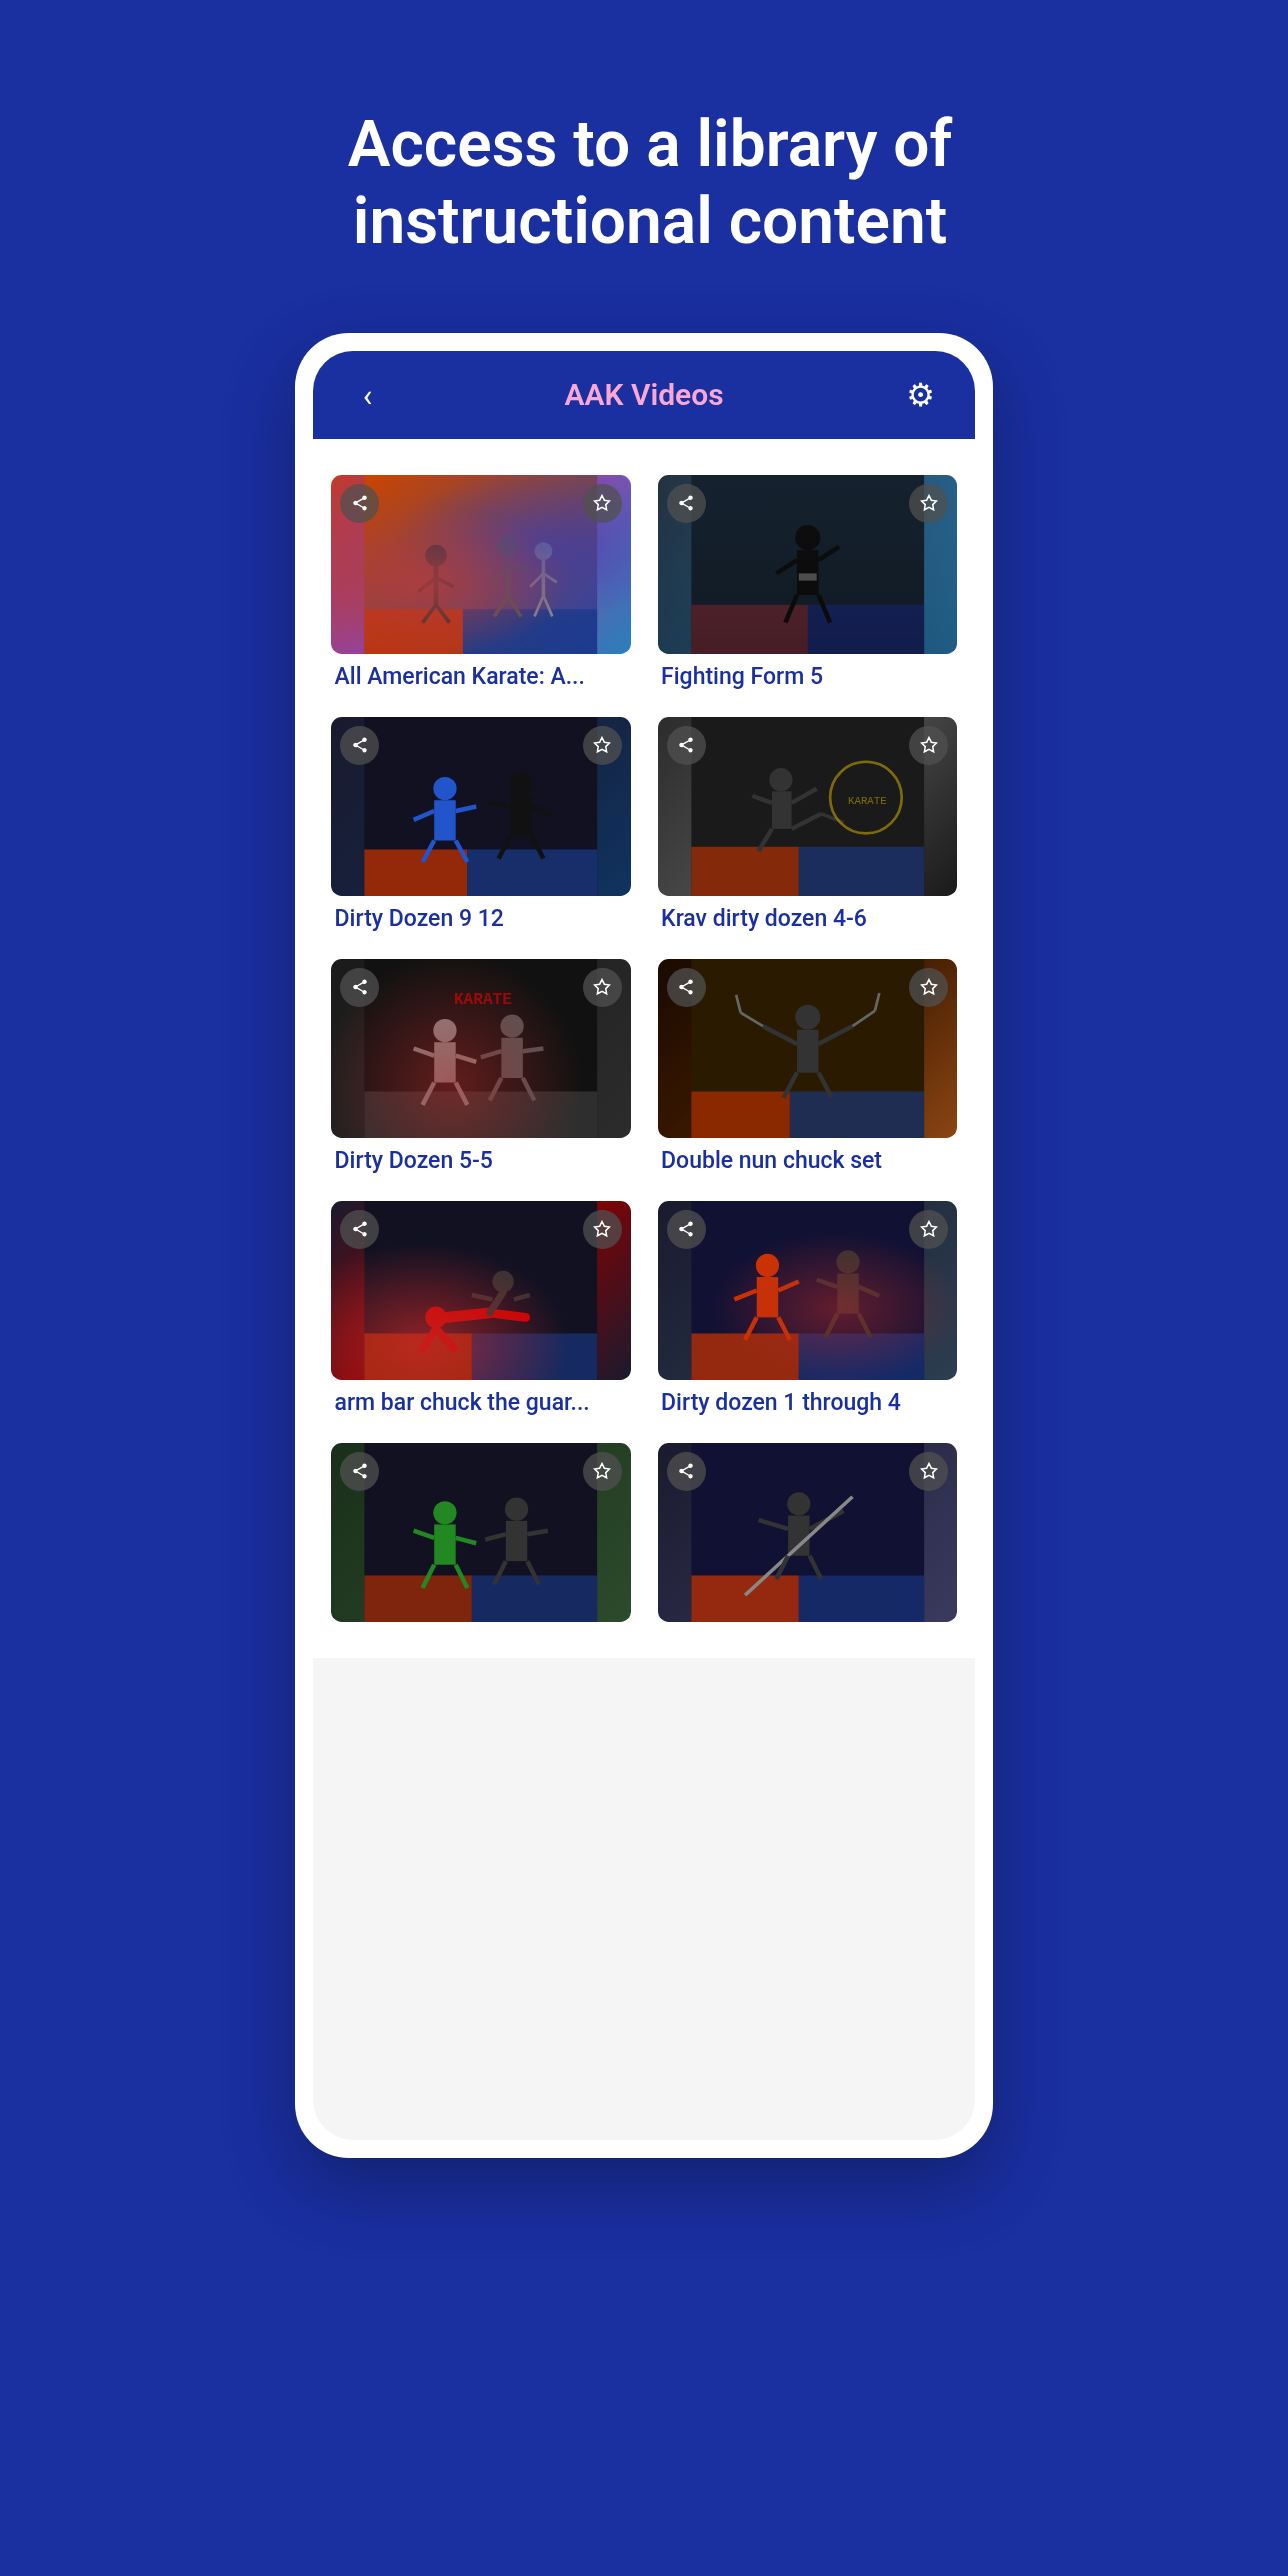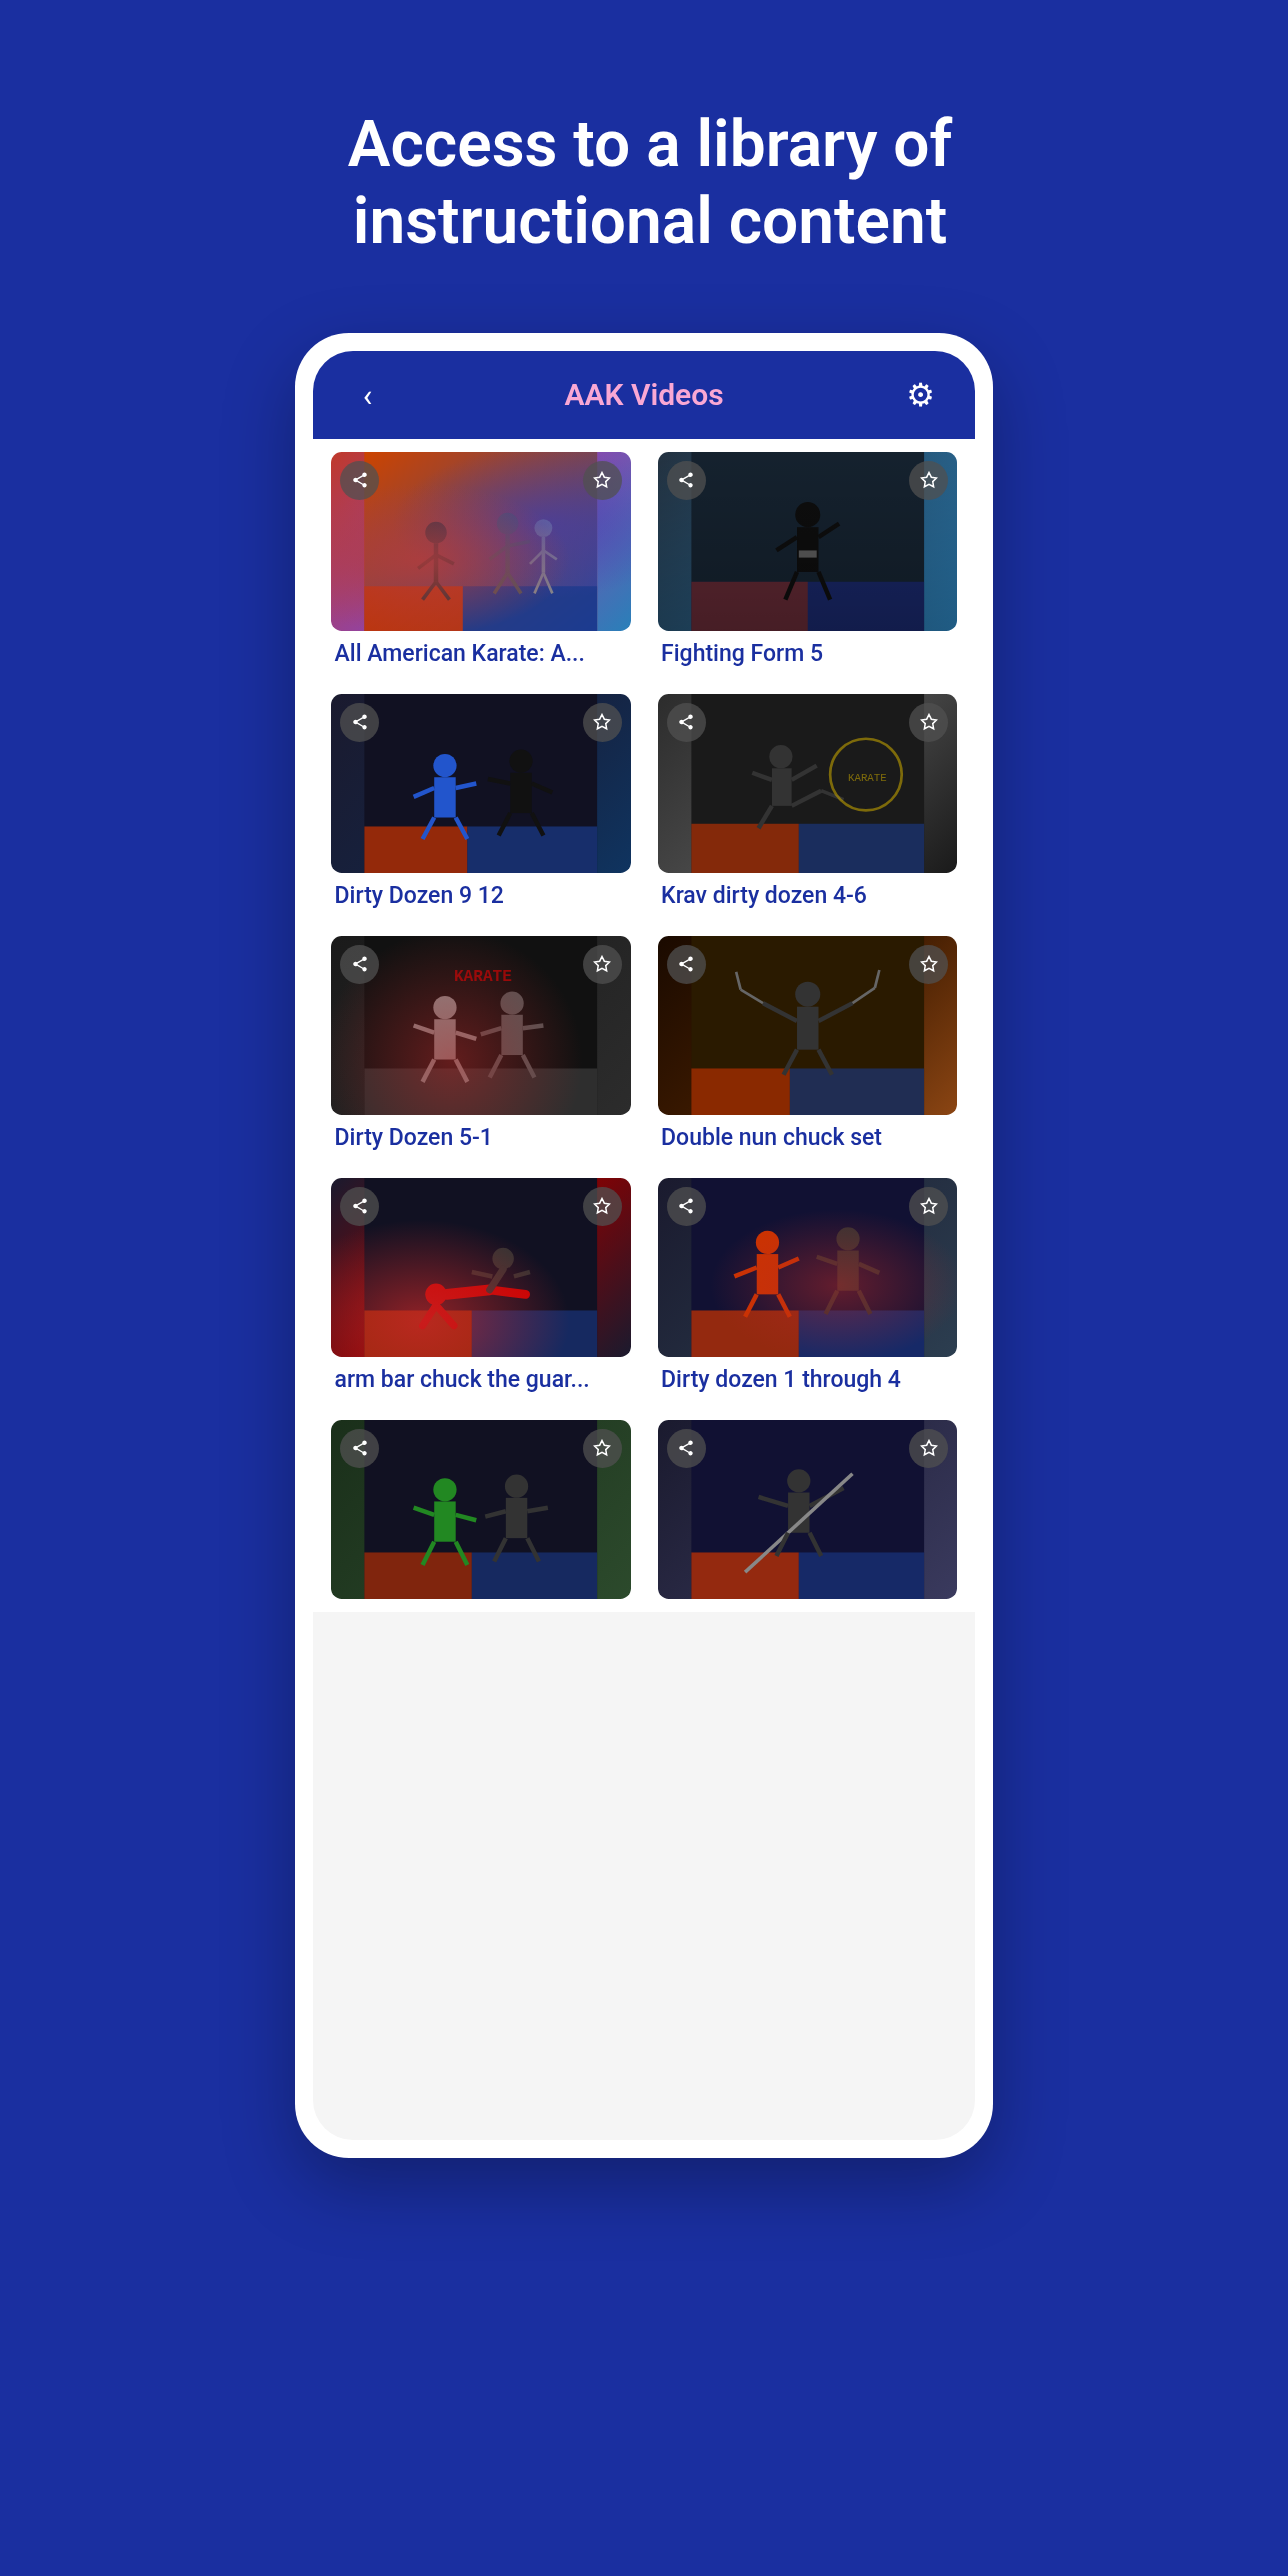--- a/index.html
+++ b/index.html
@@ -74,21 +74,21 @@
       cursor: pointer;
       width: 45px;
       text-align: center;
     }
 
     .videos-grid {
       display: grid;
       grid-template-columns: 1fr 1fr;
       gap: 0;
       background: #ffffff;
-      padding: 13px 18px;
+      padding: 36px 18px;
       gap: 27px;
     }
 
     .video-card {
       background: #ffffff;
       border-radius: 7.2px;
       overflow: hidden;
       cursor: pointer;
     }
 
@@ -425,21 +425,21 @@
                   <path d="M18 16.08c-.76 0-1.44.3-1.96.77L8.91 12.7c.05-.23.09-.46.09-.7s-.04-.47-.09-.7l7.05-4.11c.54.5 1.25.81 2.04.81 1.66 0 3-1.34 3-3s-1.34-3-3-3-3 1.34-3 3c0 .24.04.47.09.7L8.04 9.81C7.5 9.31 6.79 9 6 9c-1.66 0-3 1.34-3 3s1.34 3 3 3c.79 0 1.5-.31 2.04-.81l7.12 4.16c-.05.21-.08.43-.08.65 0 1.61 1.31 2.92 2.92 2.92s2.92-1.31 2.92-2.92-1.31-2.92-2.92-2.92z"></path>
                 </svg>
             </div>
             <div class="star-icon-btn">
               <svg width="18" height="18" viewBox="0 0 24 24" fill="none" stroke="white" stroke-width="2">
                   <polygon points="12,2 15.09,8.26 22,9.27 17,14.14 18.18,21.02 12,17.77 5.82,21.02 7,14.14 2,9.27 8.91,8.26"></polygon>
                 </svg>
             </div>
           </div>
         </div>
-        <div class="video-title">Dirty Dozen 5-1</div>
+        <div class="video-title">Dirty Dozen 5-5</div>
       </div>
 
       <div class="video-card">
         <div class="video-thumb thumb-6">
           <svg class="thumb-svg" viewBox="0 0 260 200" xmlns="http://www.w3.org/2000/svg">
             <rect width="260" height="200" fill="#2a1a00"></rect>
             <rect y="148" width="110" height="52" fill="#cc3300" opacity="0.6"></rect>
             <rect x="110" y="148" width="150" height="52" fill="#1a3a8a" opacity="0.6"></rect>
 
             <ellipse cx="130" cy="65" rx="14" ry="14" fill="#333"></ellipse>

